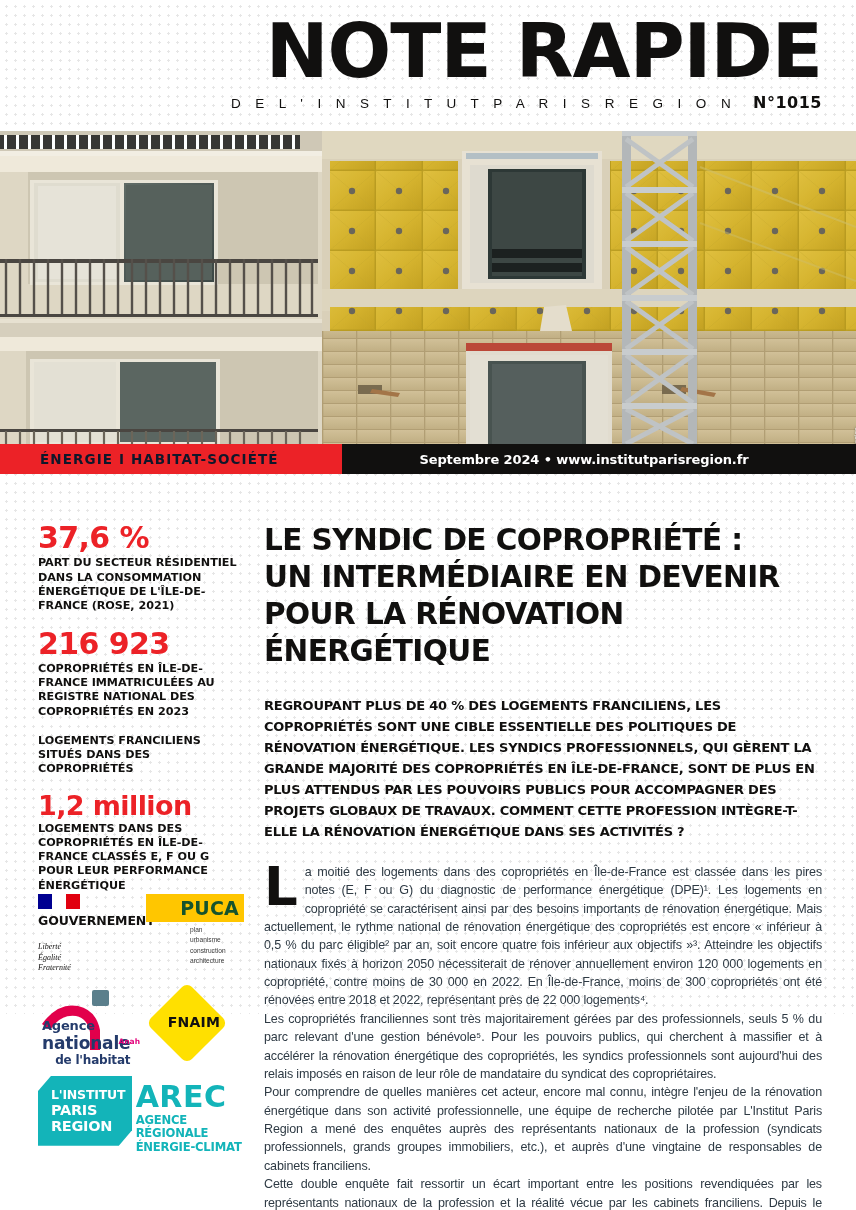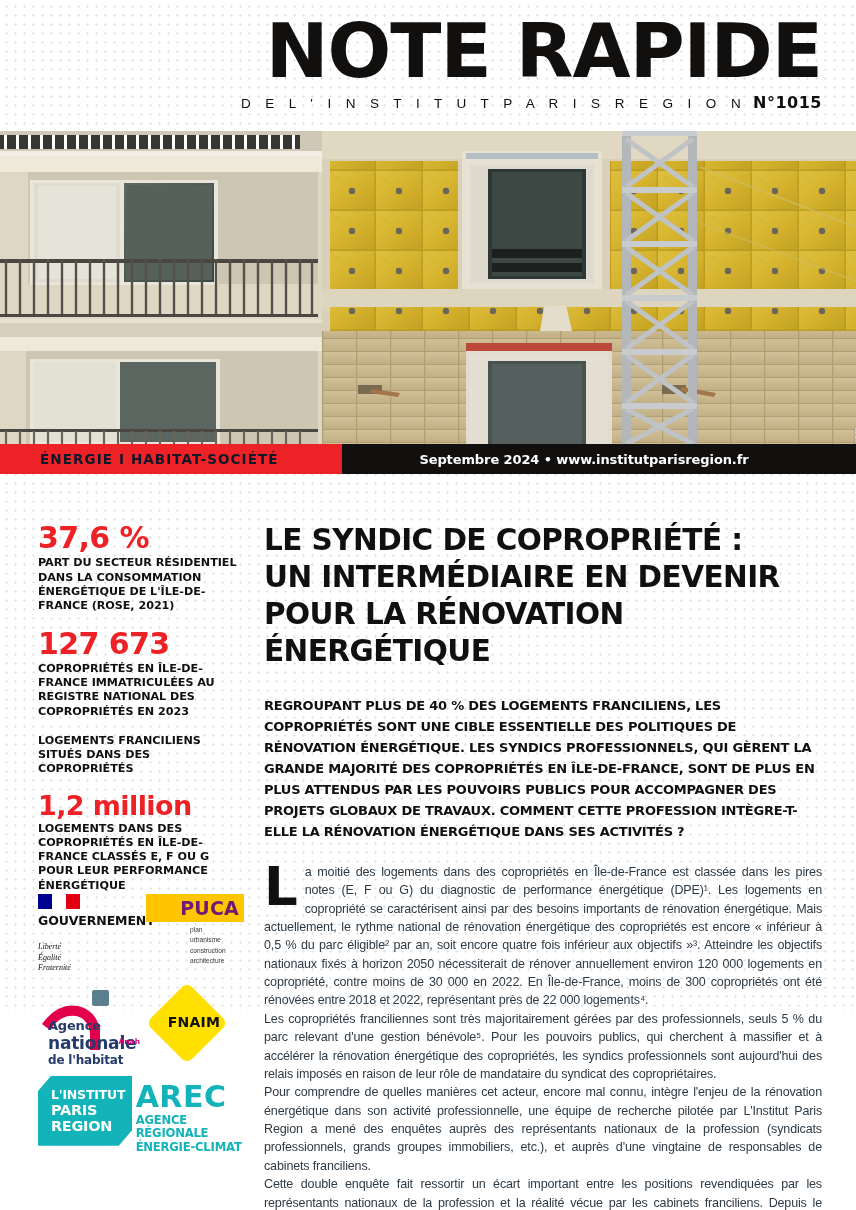--- a/index.html
+++ b/index.html
@@ -47,21 +47,21 @@
     color: #11100f;
     font-weight: 400;
     white-space: nowrap;
   }
   .nr-issue {
     font-family: "DejaVu Sans", sans-serif;
     font-weight: 700;
     font-size: 16px;
     letter-spacing: 0.5px;
     color: #11100f;
-    margin-left: 7px;
+    margin-left: 17px;
     white-space: nowrap;
   }
 
   
   .hero {
     position: absolute; left: 0; top: 131px; width: 856px; height: 313px;
     overflow: hidden;
     background: #cbbd9a;
   }
   .hero svg { display: block; width: 856px; height: 313px; }
@@ -154,35 +154,35 @@
     font-size: 8px; line-height: 1.32; color: #11100f; margin-top: 14px;
   }
 
   .puca { width: 98px; margin-left: 8px; }
   .puca-bar {
     background: #ffc600; height: 28px; width: 98px;
     display: flex; align-items: center; justify-content: flex-end;
   }
   .puca-bar span {
     font-family: "DejaVu Sans", sans-serif; font-weight: 700;
-    font-size: 19px; color: #701a75; letter-spacing: 0.2px;
+    font-size: 19px; color: #14532d; letter-spacing: 0.2px;
     padding-right: 5px;
   }
   .puca-lines {
     font-family: "Liberation Sans", sans-serif;
     font-size: 6.6px; line-height: 1.58; color: #3a3a3a;
     padding-left: 44px; padding-top: 3px;
   }
 
   .anah { width: 104px; position: relative; height: 66px; }
   .anah svg { position: absolute; left: 0; top: 0; }
-  .anah-txt { position: absolute; left: 10px; top: 28px; }
+  .anah-txt { position: absolute; left: 4px; top: 28px; }
   .anah-l1 { font-family: "DejaVu Sans", sans-serif; font-weight: 700; font-size: 13px; color: #243b6b; letter-spacing: -0.2px; }
   .anah-l2 { font-family: "DejaVu Sans", sans-serif; font-weight: 700; font-size: 17px; color: #243b6b; letter-spacing: -0.2px; }
-  .anah-l3 { font-family: "DejaVu Sans", sans-serif; font-weight: 700; font-size: 12px; color: #243b6b; letter-spacing: -0.2px; }
+  .anah-l3 { font-family: "DejaVu Sans", sans-serif; font-weight: 700; font-size: 12px; color: #243b6b; letter-spacing: -0.2px; text-align: right; }
   .anah-mark { position: absolute; right: 2px; bottom: 10px; font-family: "DejaVu Sans", sans-serif; font-weight: 700; font-size: 7.5px; color: #e2007a; }
 
   .fnaim { width: 96px; height: 66px; position: relative; margin-left: 4px; }
   .fnaim-dia {
     position: absolute; left: 12px; top: 4px;
     width: 58px; height: 58px; background: #ffe000;
     transform: rotate(45deg);
     border-radius: 7px;
   }
   .fnaim-label {
@@ -488,21 +488,21 @@
   <div class="content">
 
     <div class="sidebar">
 
       <div class="stat">
         <div class="stat-num">37,6 %</div>
         <div class="stat-desc">PART DU SECTEUR RÉSIDENTIEL DANS LA CONSOMMATION ÉNERGÉTIQUE DE L'ÎLE-DE-FRANCE (ROSE, 2021)</div>
       </div>
 
       <div class="stat">
-        <div class="stat-num">127 673</div>
+        <div class="stat-num">216 923</div>
         <div class="stat-desc">COPROPRIÉTÉS EN ÎLE-DE-FRANCE IMMATRICULÉES AU REGISTRE NATIONAL DES COPROPRIÉTÉS EN 2023</div>
       </div>
 
       <div class="stat">
         <div class="stat-desc">LOGEMENTS FRANCILIENS SITUÉS DANS DES COPROPRIÉTÉS</div>
       </div>
 
       <div class="stat">
         <div class="stat-num sm">1,2 million</div>
         <div class="stat-desc">LOGEMENTS DANS DES COPROPRIÉTÉS EN ÎLE-DE-FRANCE CLASSÉS E, F OU G POUR LEUR PERFORMANCE ÉNERGÉTIQUE</div>

